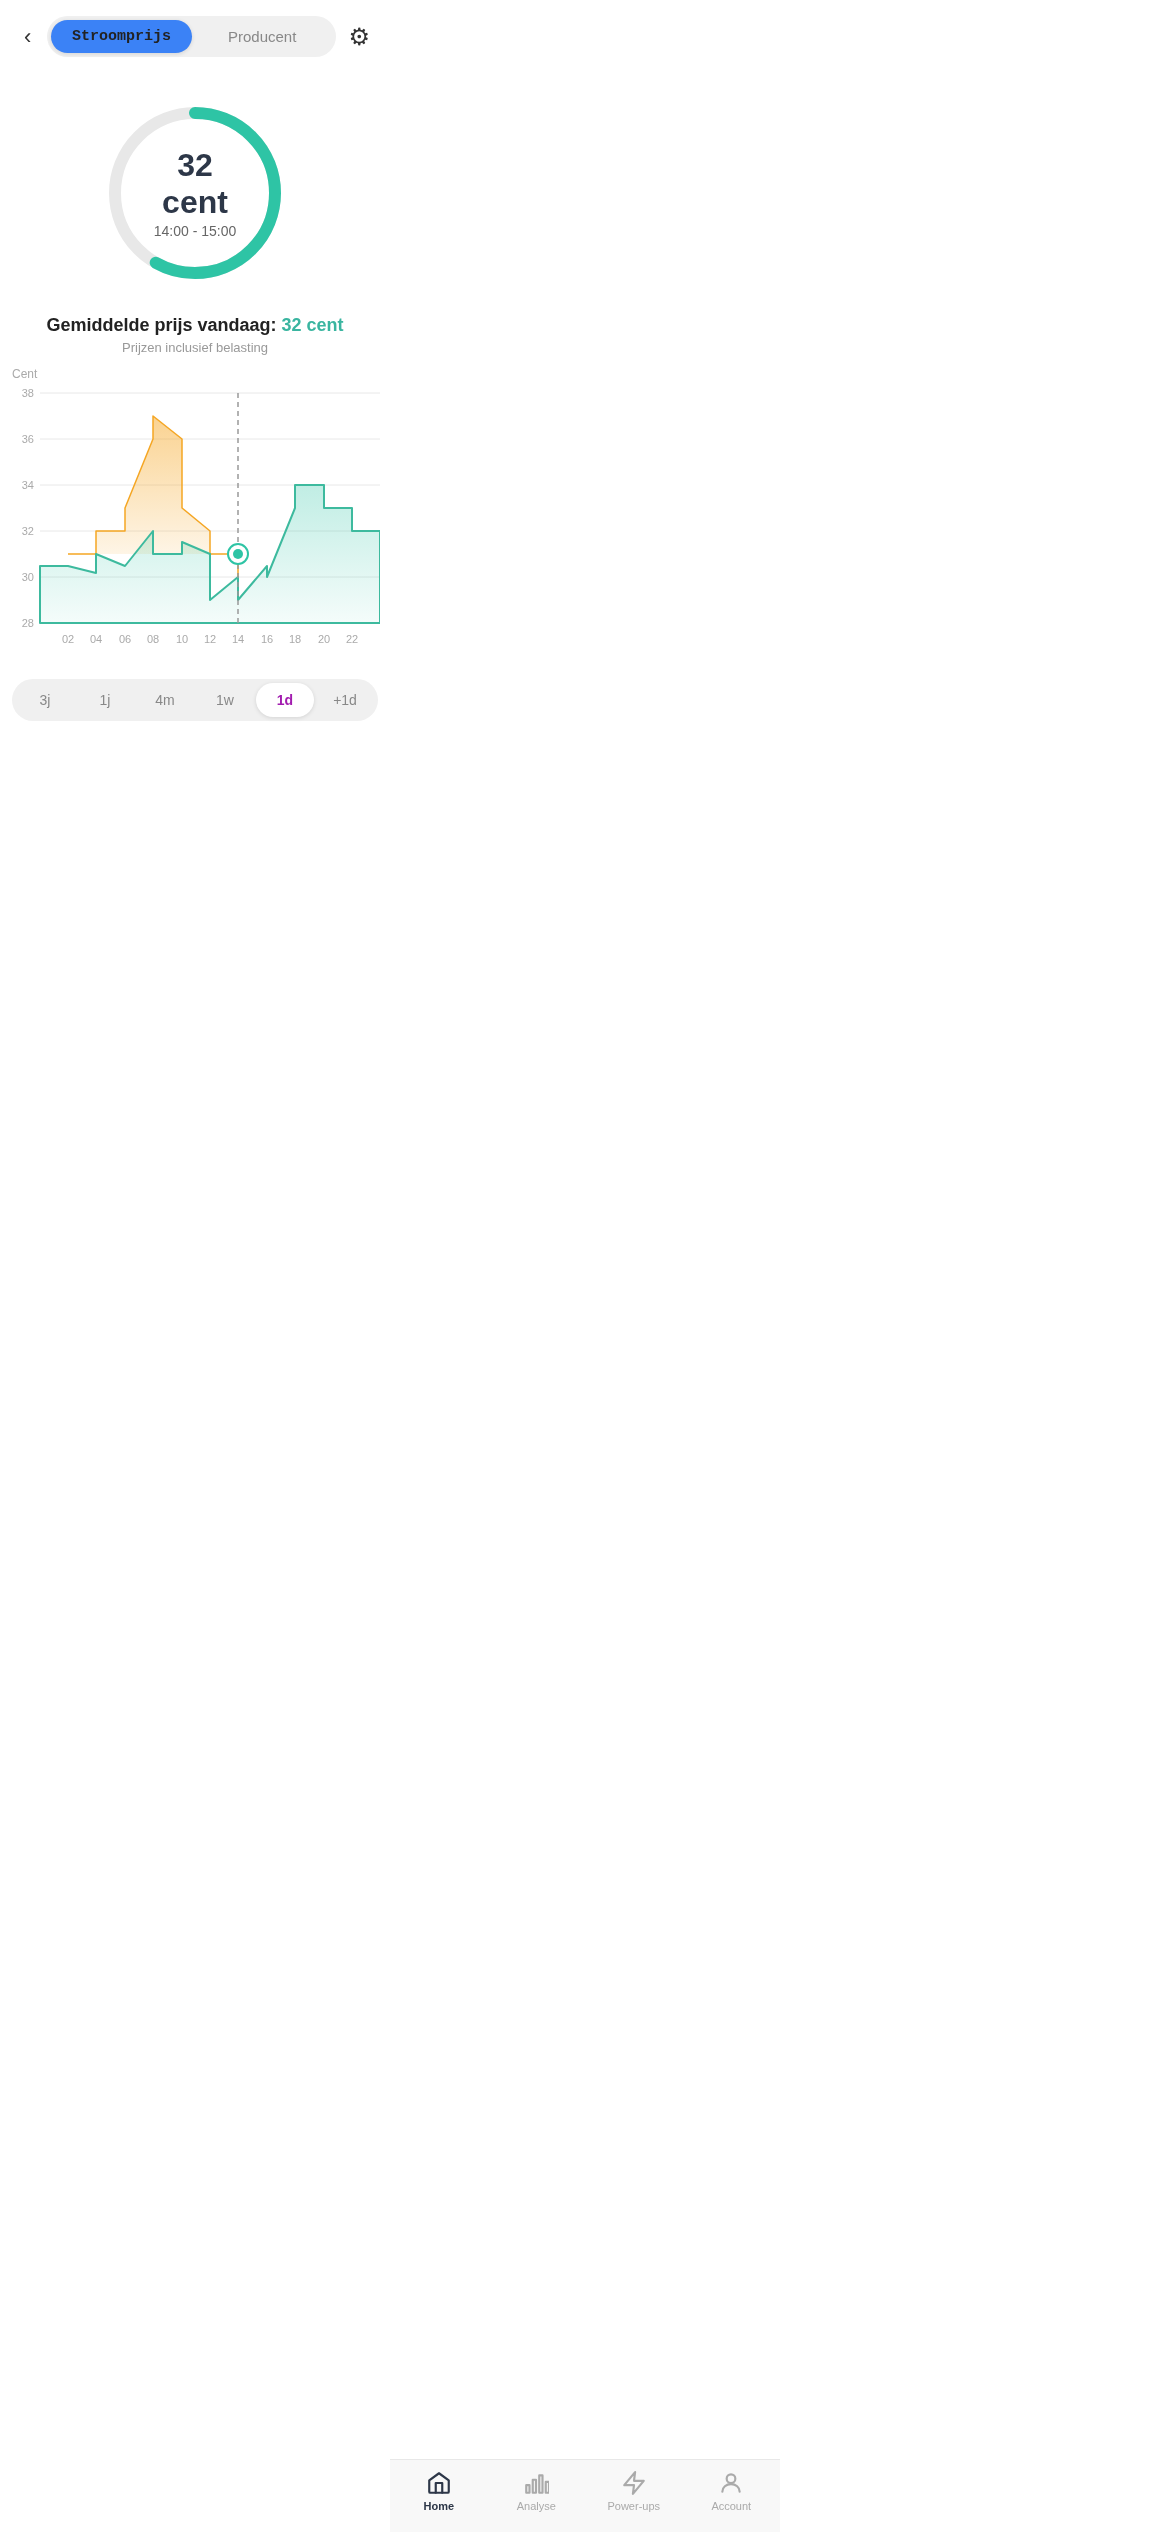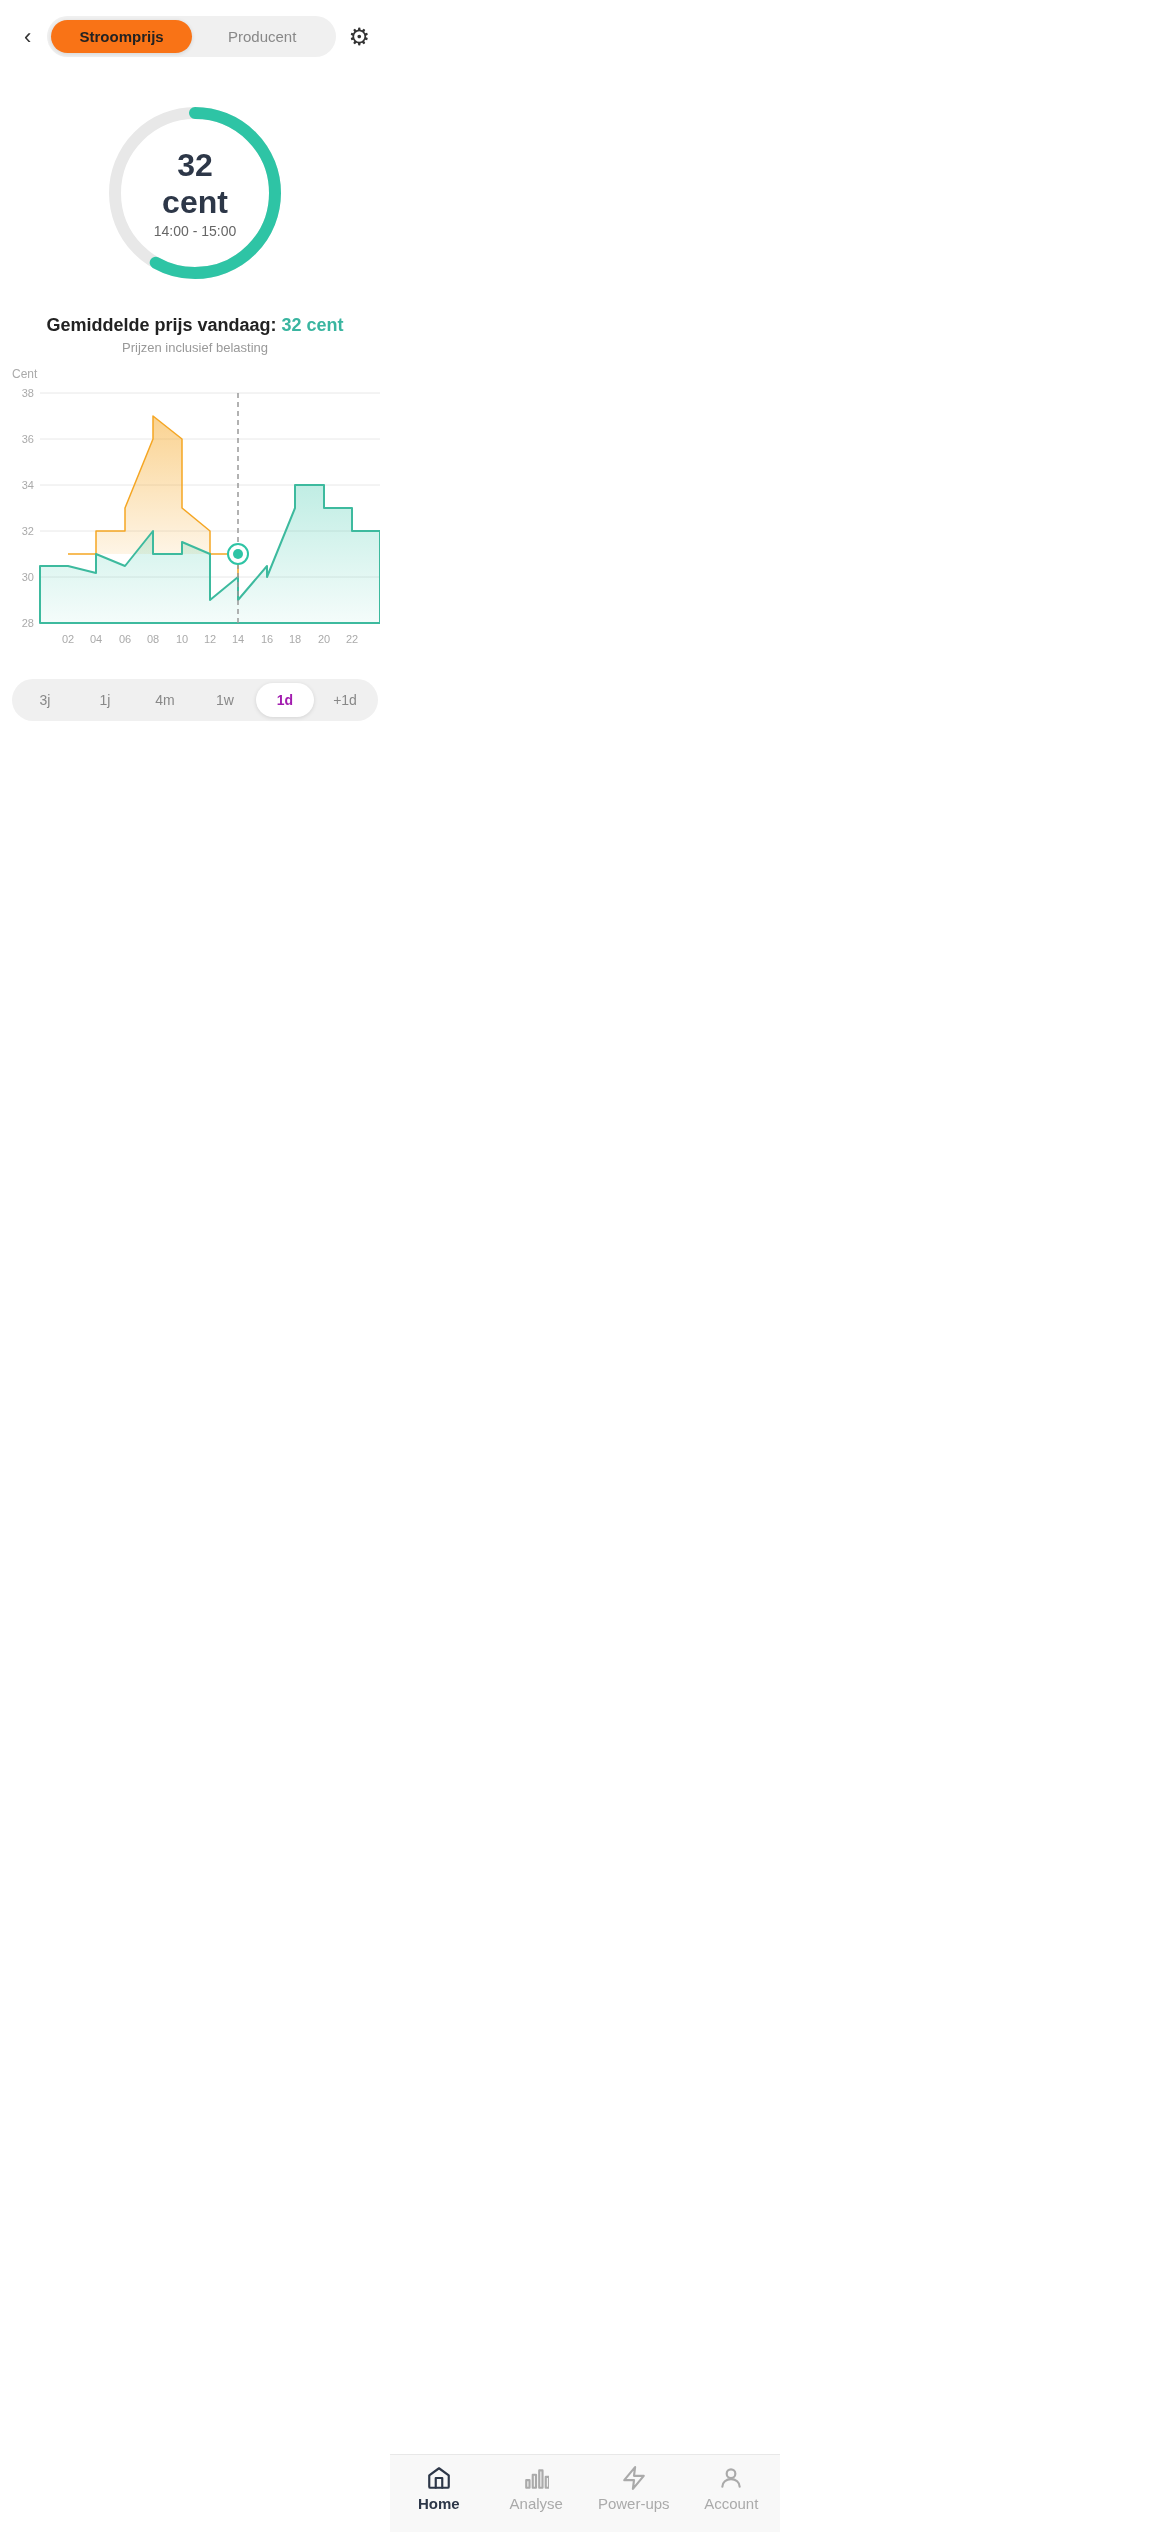--- a/index.html
+++ b/index.html
@@ -34,24 +34,25 @@
     .toggle-option {
       flex: 1;
       text-align: center;
       padding: 8px 0;
       border-radius: 50px;
       font-size: 15px;
       font-weight: 500;
       cursor: pointer;
     }
     .toggle-option.active {
-      background: #f97316;
+      background: #3b82f6;
       color: #222;
       font-weight: 600;
       box-shadow: 0 1px 4px rgba(0,0,0,0.12);
+      font-family: Liberation Mono, monospace;
     }
     .toggle-option.inactive {
       color: #888;
     }
     .gear-btn {
       font-size: 24px;
       color: #333;
       cursor: pointer;
     }
 
@@ -172,21 +173,21 @@
     }
     .nav-item {
       display: flex;
       flex-direction: column;
       align-items: center;
       gap: 4px;
       cursor: pointer;
       flex: 1;
     }
     .nav-label {
-      font-size: 15px;
+      font-size: 11px;
       color: #aaa;
     }
     .nav-label.active-nav {
       color: #2d3748;
       font-weight: 600;
     }
   </style>
 </head>
 <body>
 

